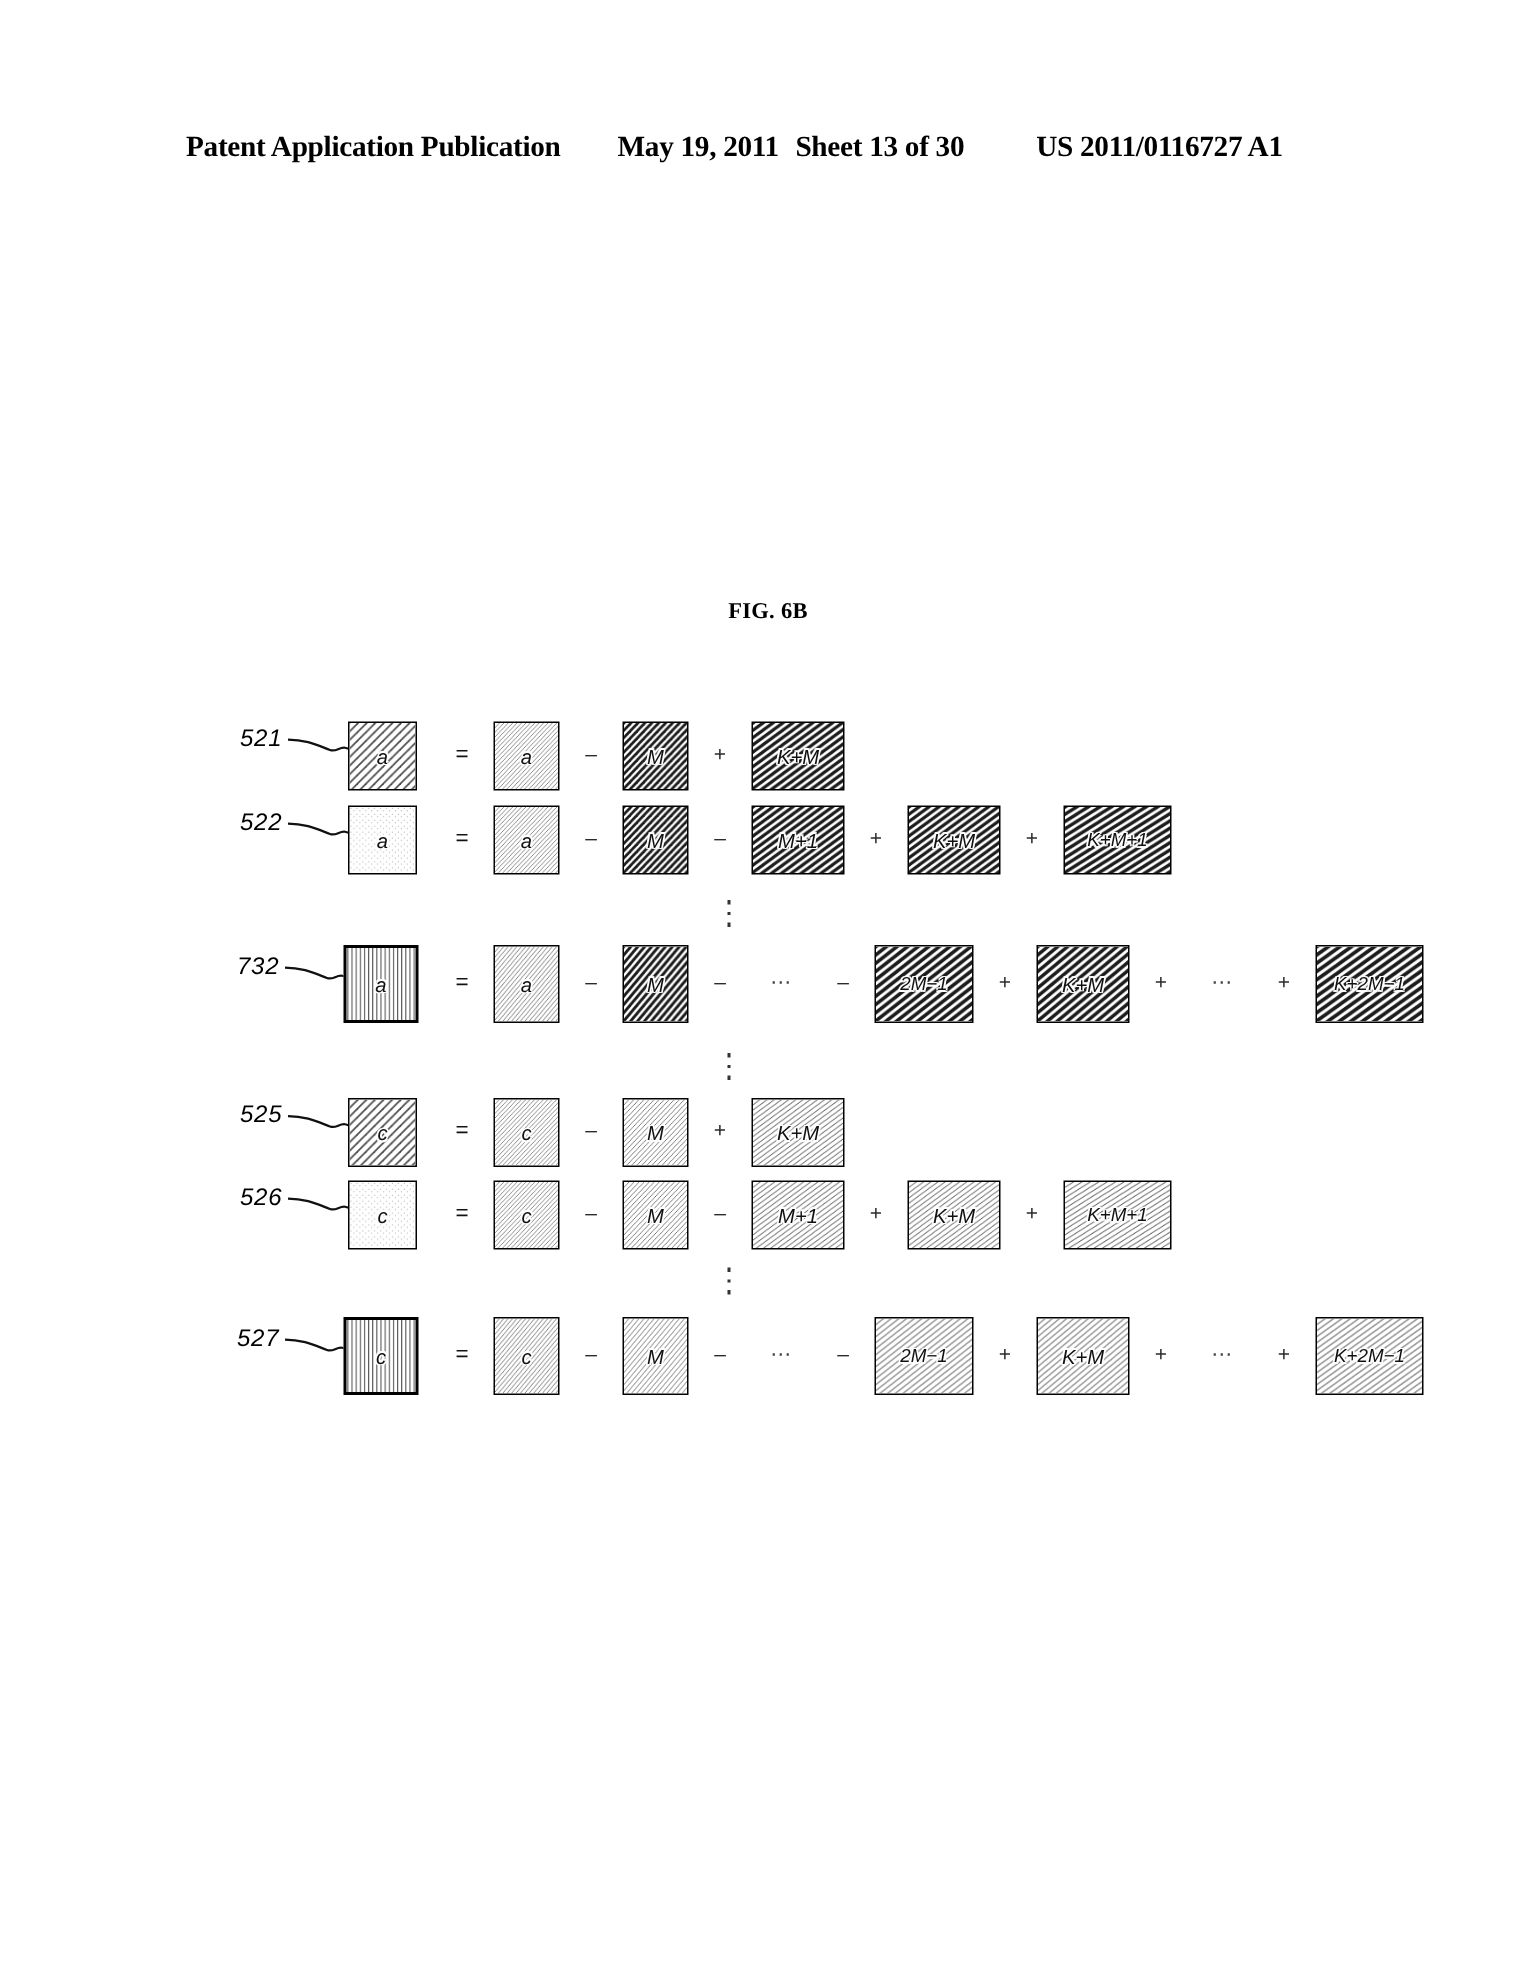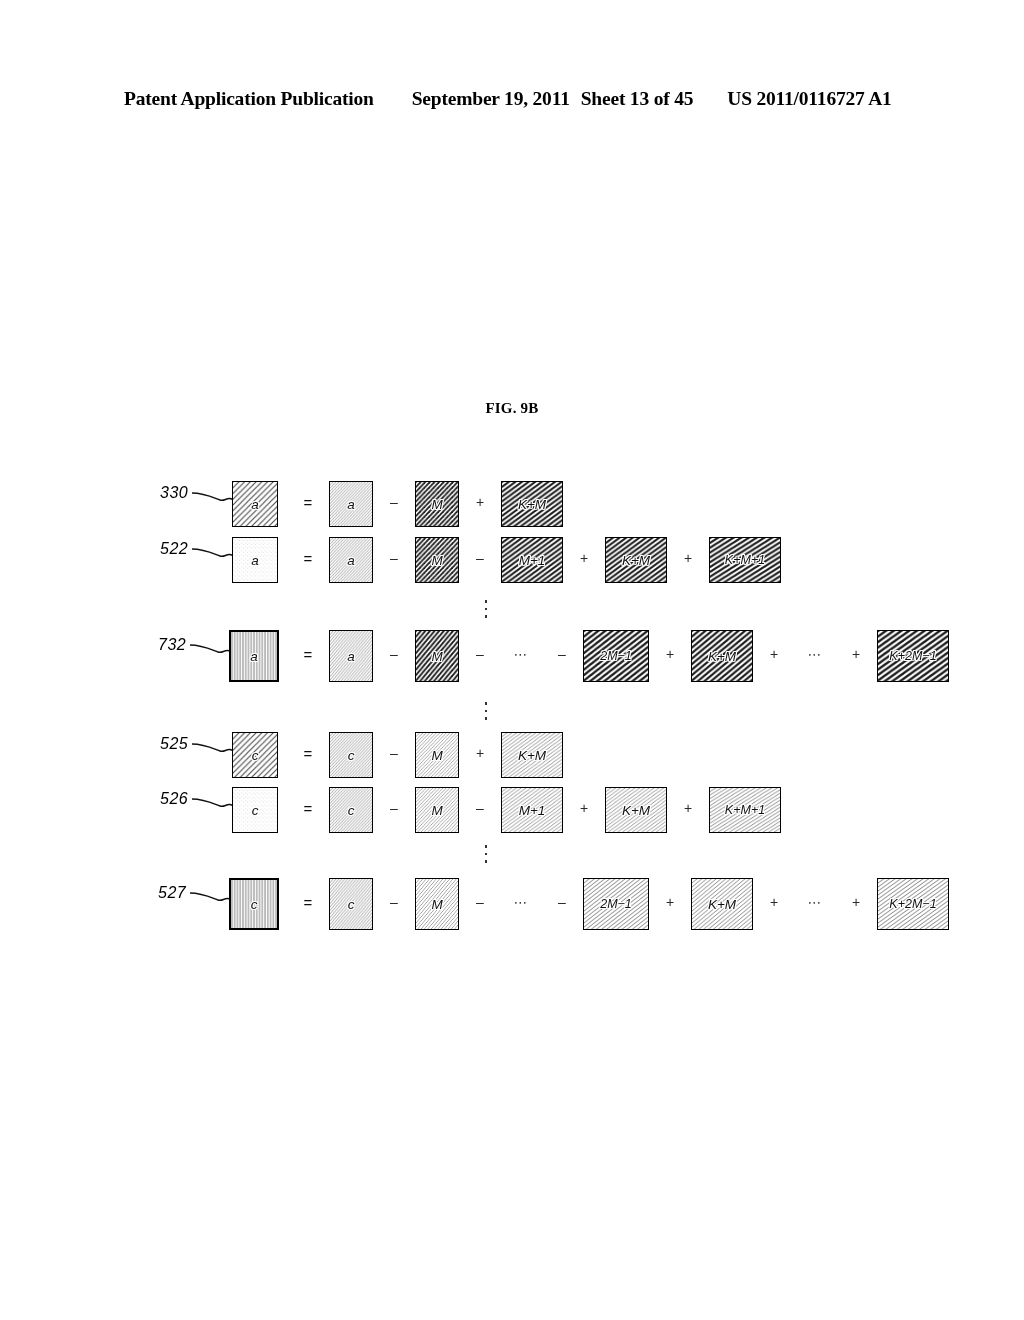--- a/index.html
+++ b/index.html
@@ -28,21 +28,21 @@
     white-space: nowrap;
     font-family: "Liberation Serif", "DejaVu Serif", serif;
     font-weight: bold;
     font-size: 19.5px;
     letter-spacing: -0.2px;
     color: #000000;
   }
   #pub-header .h-title { display: inline-block; }
   #pub-header .h-date  { display: inline-block; margin-left: 38px; }
   #pub-header .h-sheet { display: inline-block; margin-left: 11px; }
-  #pub-header .h-num   { display: inline-block; margin-left: 34px; }
+  #pub-header .h-num   { display: inline-block; margin-left: 48px; }
 
   
   #fig-caption {
     position: absolute;
     left: 0;
     top: 400px;
     width: 1024px;
     text-align: center;
     font-family: "Liberation Serif", "DejaVu Serif", serif;
     font-weight: bold;
@@ -141,28 +141,28 @@
     background: #333;
   }
   .vdots i:last-child { margin-bottom: 0; }
 </style>
 </head>
 <body>
 
 <div id="page">
 
   <div id="pub-header">
-    <span class="h-title">Patent Application Publication</span><span class="h-date">September 19, 2011</span><span class="h-sheet">Sheet 13 of 45</span><span class="h-num">US 2011/0116727 A1</span>
+    <span class="h-title">Patent Application Publication</span><span class="h-date">May 19, 2011</span><span class="h-sheet">Sheet 13 of 30</span><span class="h-num">US 2011/0116727 A1</span>
   </div>
 
-  <div id="fig-caption">FIG. 9B</div>
+  <div id="fig-caption">FIG. 6B</div>
 
   <div id="fig-body">
       <div class="eq-row" style="left: 0px; top: 0px; width: 1024px;">
-        <div class="ref-label" style="left: 160px; top: 484px;">330</div>
+        <div class="ref-label" style="left: 160px; top: 484px;">521</div>
         <svg class="leader" width="78" height="30" style="left: 190px; top: 487px;">
           <path d="M2,6 C14,6 22,10 30,13 C34,14.5 36,11 40,11.5 C44,12 46,15 50,16" fill="none" stroke="#111" stroke-width="1.5"></path>
           <path d="M48,10 L70,17.5 L48,23 Z" fill="#111"></path>
         </svg>
         <div class="cell" style="left: 232px; top: 481px; width: 46px; height: 46px;">
           <svg class="fill" preserveAspectRatio="none" viewBox="0 0 100 100">
             <defs>
               <pattern id="pat0" patternUnits="userSpaceOnUse" width="13" height="13">
                 <path d="M-2,15 L15,-2" stroke="#4a4a4a" stroke-width="2.6"></path>
                 <path d="M-2,2 L2,-2" stroke="#4a4a4a" stroke-width="2.6"></path>

